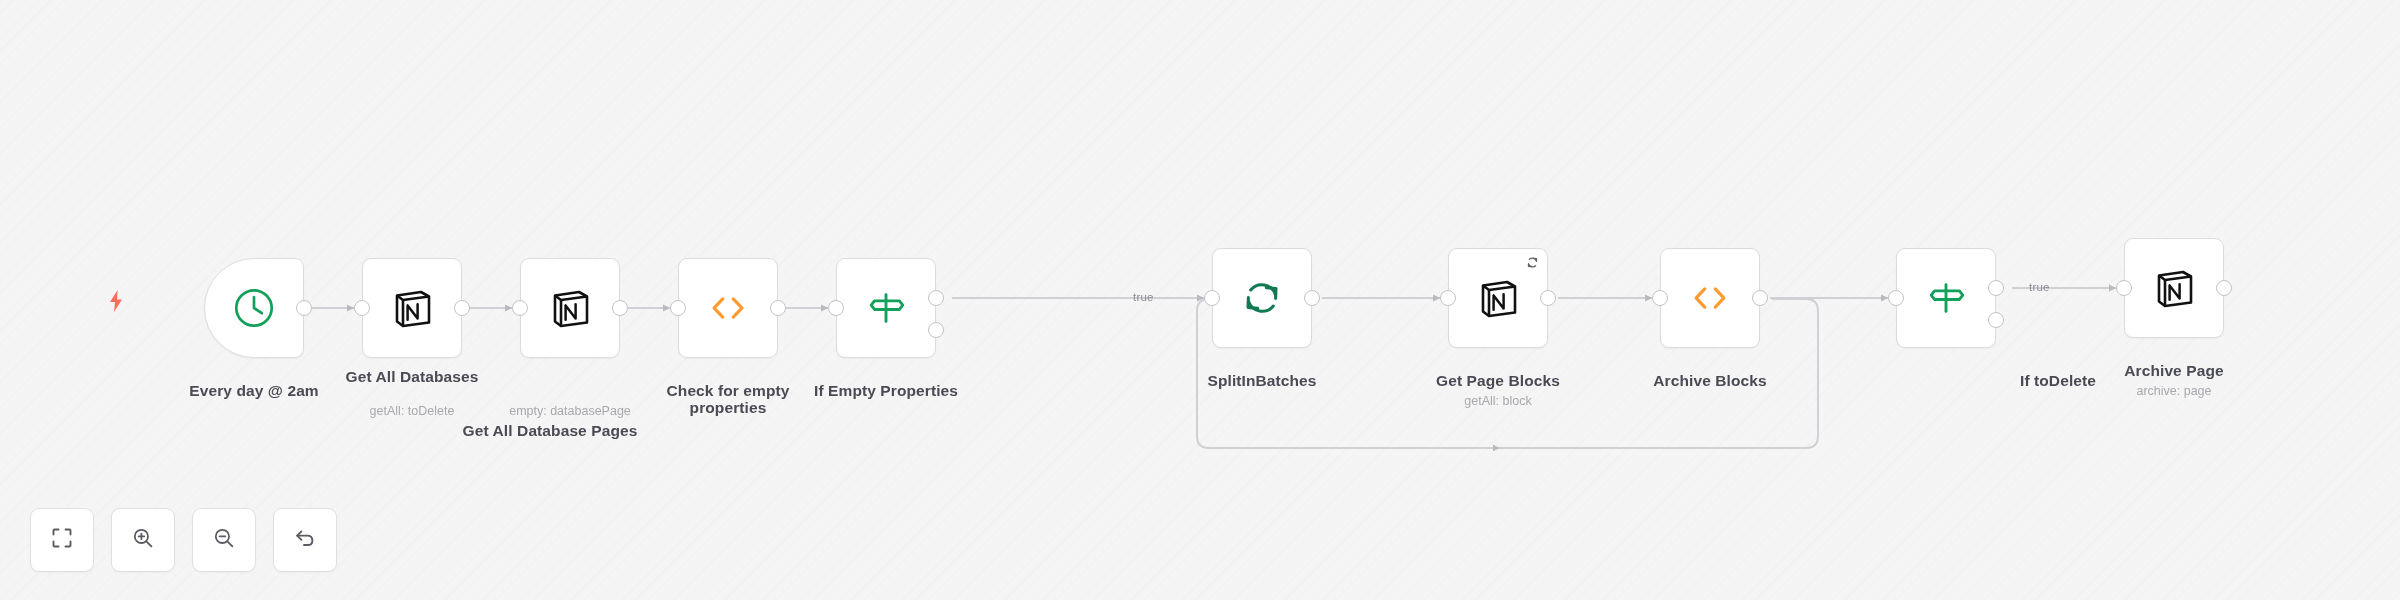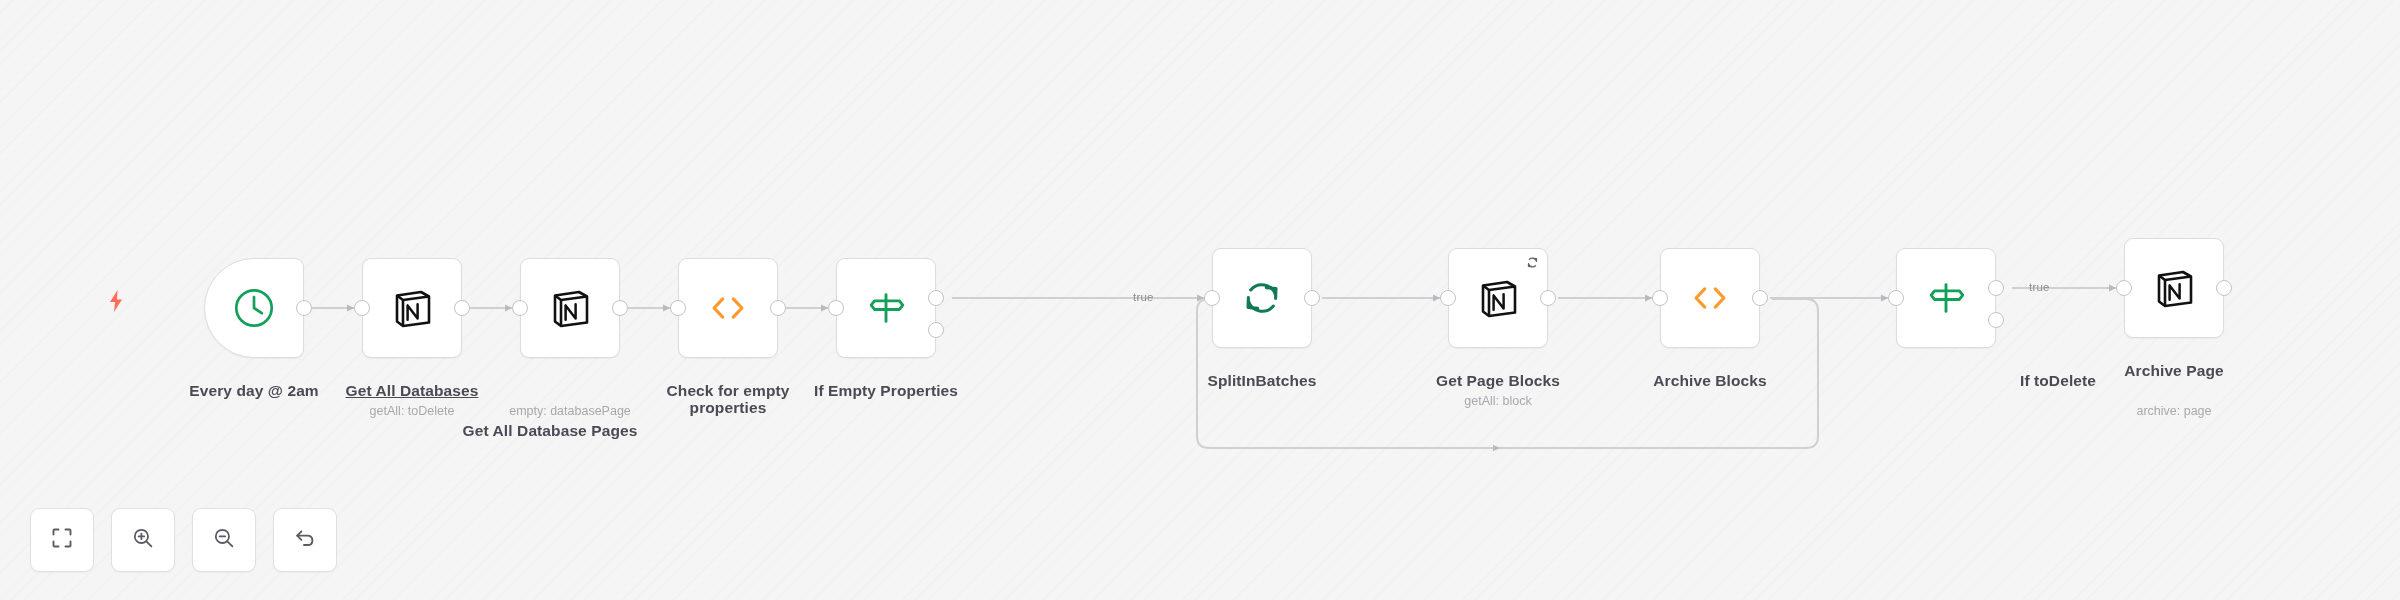--- a/index.html
+++ b/index.html
@@ -207,21 +207,21 @@
           <svg viewBox="0 0 48 48" width="48" height="48">
             <path d="M9,11.5 L33,8 L41,12.5 L41,38.5 L15,42 L9,37.5 Z" fill="#ffffff" stroke="#111111" stroke-width="2.6" stroke-linejoin="round"></path>
             <path d="M9,11.5 L15,16 L41,12.5" fill="none" stroke="#111111" stroke-width="2.6" stroke-linejoin="round"></path>
             <path d="M15,16 L15,42" fill="none" stroke="#111111" stroke-width="2.6"></path>
             <path d="M19.6,21.5 L19.6,35.8 M19.6,21.5 L29.6,34.4 M29.6,20.3 L29.6,34.4" fill="none" stroke="#111111" stroke-width="2.5" stroke-linecap="round" stroke-linejoin="round"></path>
           </svg>
         </span>
       </div>
       <div class="dot" style="left: 362px; top: 308px;"></div>
       <div class="dot" style="left: 462px; top: 308px;"></div>
-      <div class="node-label" style="left: 272px; top: 382px; width: 280px; text-decoration: underline;">Get All Databases</div>
+      <div class="node-label" style="left: 272px; top: 368px; width: 280px;">Get All Databases</div>
       <div class="node-sublabel" style="left: 272px; top: 404px; width: 280px;">getAll: toDelete</div>
       <div class="node" style="left: 520px; top: 258px;">
         <span class="glyph">
           <svg viewBox="0 0 48 48" width="48" height="48">
             <path d="M9,11.5 L33,8 L41,12.5 L41,38.5 L15,42 L9,37.5 Z" fill="#ffffff" stroke="#111111" stroke-width="2.6" stroke-linejoin="round"></path>
             <path d="M9,11.5 L15,16 L41,12.5" fill="none" stroke="#111111" stroke-width="2.6" stroke-linejoin="round"></path>
             <path d="M15,16 L15,42" fill="none" stroke="#111111" stroke-width="2.6"></path>
             <path d="M19.6,21.5 L19.6,35.8 M19.6,21.5 L29.6,34.4 M29.6,20.3 L29.6,34.4" fill="none" stroke="#111111" stroke-width="2.5" stroke-linecap="round" stroke-linejoin="round"></path>
           </svg>
         </span>
@@ -318,21 +318,21 @@
             <path d="M9,11.5 L33,8 L41,12.5 L41,38.5 L15,42 L9,37.5 Z" fill="#ffffff" stroke="#111111" stroke-width="2.6" stroke-linejoin="round"></path>
             <path d="M9,11.5 L15,16 L41,12.5" fill="none" stroke="#111111" stroke-width="2.6" stroke-linejoin="round"></path>
             <path d="M15,16 L15,42" fill="none" stroke="#111111" stroke-width="2.6"></path>
             <path d="M19.6,21.5 L19.6,35.8 M19.6,21.5 L29.6,34.4 M29.6,20.3 L29.6,34.4" fill="none" stroke="#111111" stroke-width="2.5" stroke-linecap="round" stroke-linejoin="round"></path>
           </svg>
         </span>
       </div>
       <div class="dot" style="left: 2124px; top: 288px;"></div>
       <div class="dot" style="left: 2224px; top: 288px;"></div>
       <div class="node-label" style="left: 2024px; top: 362px; width: 300px;">Archive Page</div>
-      <div class="node-sublabel" style="left: 2024px; top: 384px; width: 300px; margin-top: 20px;">archive: page</div>
+      <div class="node-sublabel" style="left: 2024px; top: 384px; width: 300px;">archive: page</div>
     </div>
 
   <div id="toolbar">
 
     <div class="tool-btn" title="Zoom to fit">
       <span>
         <svg width="24" height="24" viewBox="0 0 24 24" fill="none" stroke="#5b5b63" stroke-width="1.9" stroke-linecap="round">
           <path d="M3.5,8.5 L3.5,4.6 Q3.5,3.5 4.6,3.5 L8.5,3.5"></path>
           <path d="M15.5,3.5 L19.4,3.5 Q20.5,3.5 20.5,4.6 L20.5,8.5"></path>
           <path d="M20.5,15.5 L20.5,19.4 Q20.5,20.5 19.4,20.5 L15.5,20.5"></path>

